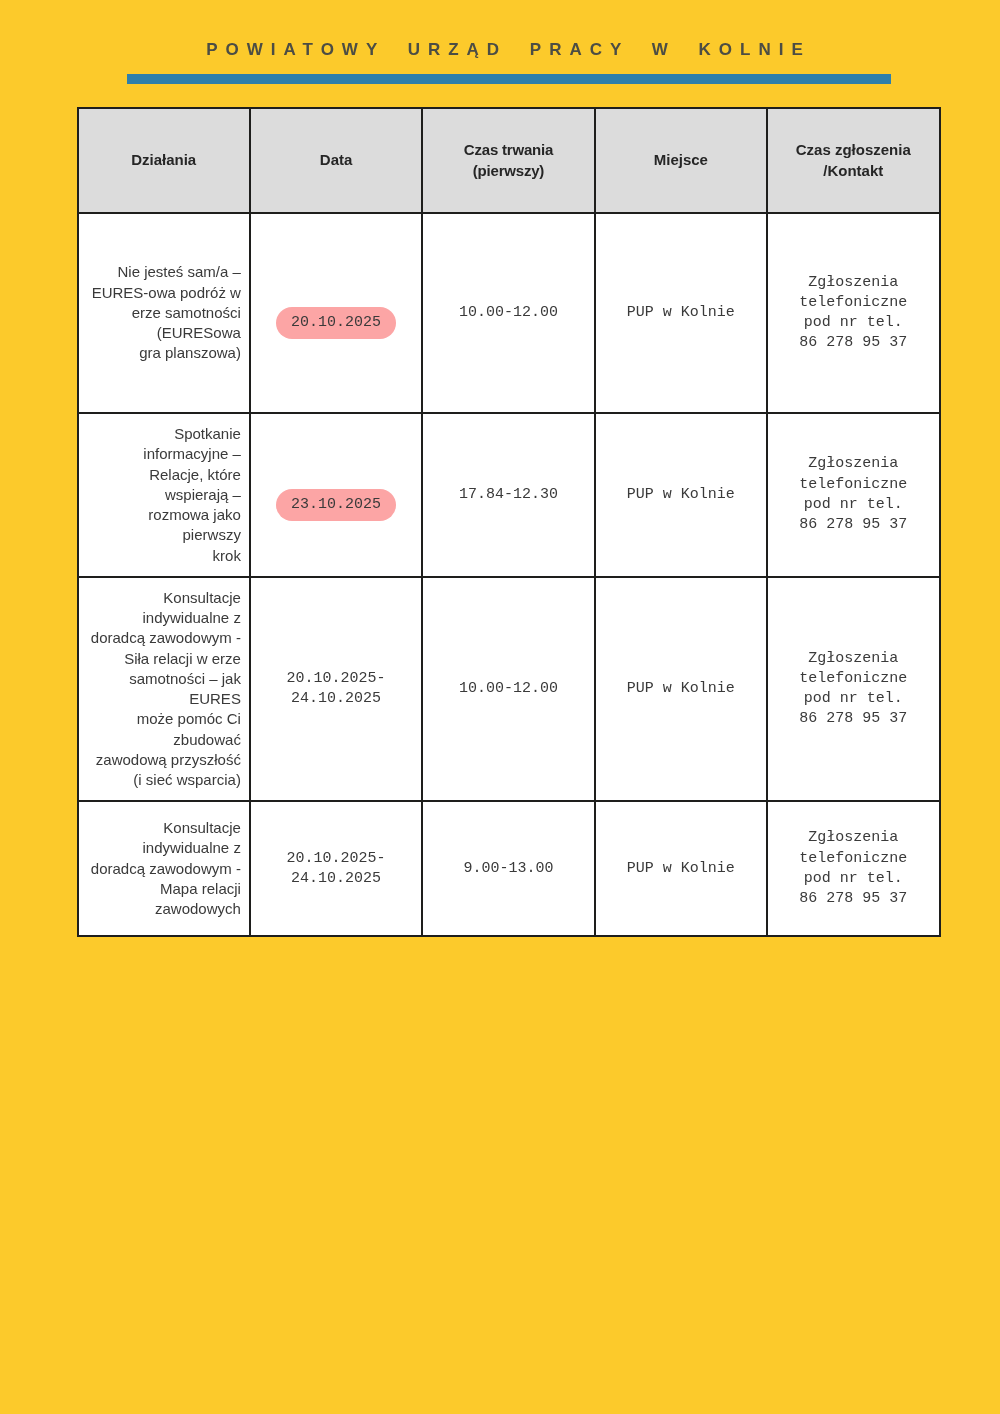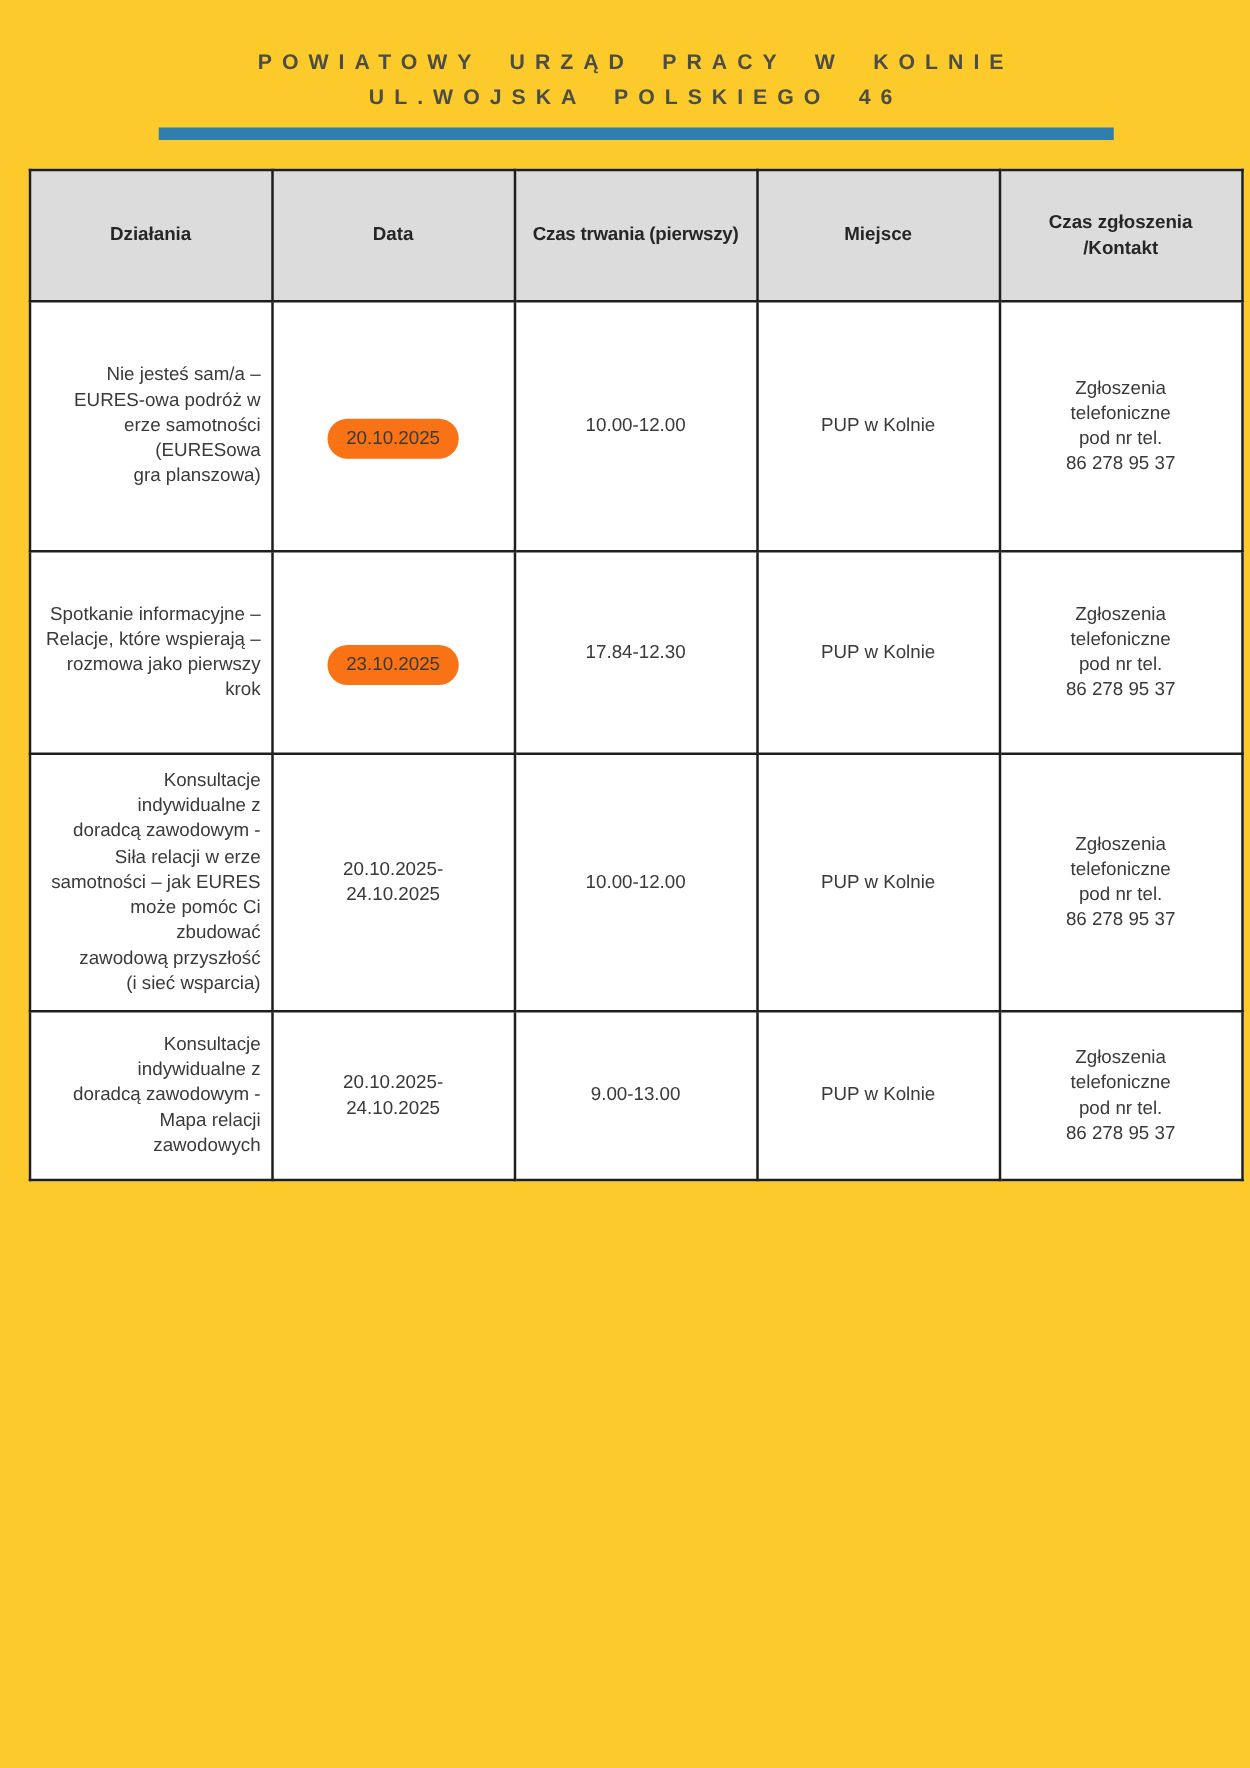--- a/index.html
+++ b/index.html
@@ -34,21 +34,21 @@
 
   .divider {
     width: 764px;
     height: 10px;
     margin: 10px auto 0 auto;
     background: #2e7fab;
   }
 
   
   table.schedule {
-    width: 972px;
+    width: 864px;
     margin: 23px auto 0 auto;
     border-collapse: collapse;
     table-layout: fixed;
     background: #ffffff;
   }
   table.schedule th,
   table.schedule td {
     border: 2px solid #1e1e1c;
     font-size: 15px;
     color: #3a3a3a;
@@ -66,43 +66,43 @@
   }
   th.col-czas { font-size: 14.5px; letter-spacing: -0.2px; }
 
   td.cell-activity {
     text-align: right;
     padding: 10px 8px 10px 12px;
   }
   td.cell-center {
     text-align: center;
     padding: 6px 8px;
+    font-family: Liberation Mono, monospace;
   }
 
   tr.row-1 { height: 200px; }
   tr.row-2 { height: 162px; margin-left: 20px; }
   tr.row-3 { height: 206px; }
   tr.row-4 { height: 135px; }
 
   .date-pill {
     display: inline-block;
-    background: #f97316;
+    background: #fca5a5;
     border-radius: 17px;
     padding: 6px 15px;
     white-space: nowrap;
   }
 </style>
 </head>
 <body>
 
 <div class="page">
 
   <div class="header">
     <div class="header-line">POWIATOWY URZĄD PRACY W KOLNIE</div>
-    <div class="header-line">UL.WOJSKA POLSKIEGO 46</div>
   </div>
 
   <div class="divider"></div>
 
   <table class="schedule">
     <thead>
       <tr>
         <th>Działania</th>
         <th>Data</th>
         <th class="col-czas">Czas trwania (pierwszy)</th>

